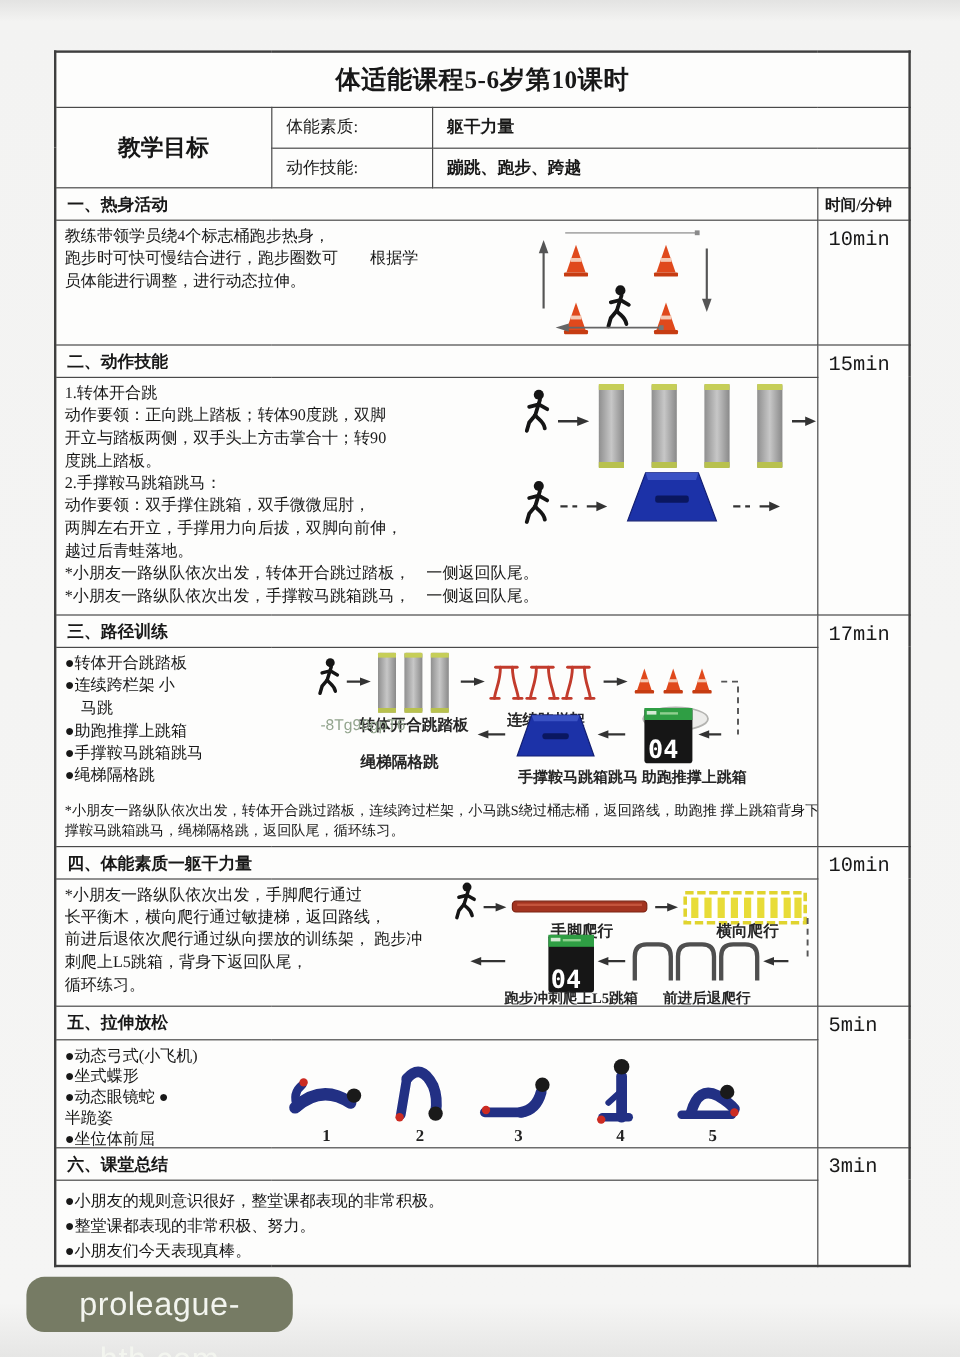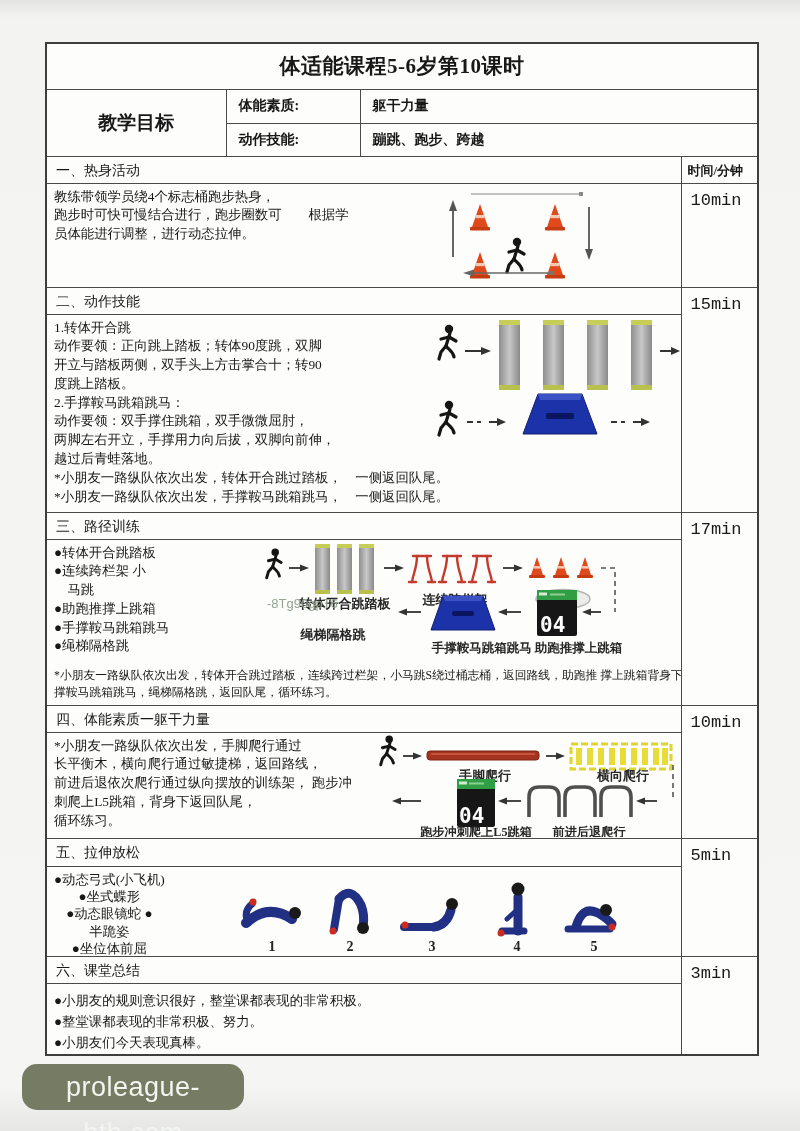--- a/index.html
+++ b/index.html
@@ -5,30 +5,30 @@
   html,body{margin:0;padding:0;}
   body{background:#e9e9e8;}
   .page{position:relative;width:800px;height:1131px;overflow:hidden;
         background:linear-gradient(180deg,#e3e3e2 0,#f3f3f2 18px,#f5f5f4 96%,#e6e6e5 100%);
         font-family:"Liberation Serif","DejaVu Serif",serif;color:#181818;}
   table.sheet{position:absolute;left:45px;top:42px;width:712px;border-collapse:collapse;table-layout:fixed;
         background:#fdfdfc;border:2.4px solid #3e3e3e;}
   td{border:1.6px solid #4a4a4a;padding:0;vertical-align:top;overflow:hidden;}
   .title-cell{text-align:center;vertical-align:middle;font-size:21px;font-weight:bold;letter-spacing:.5px;}
   .goal-cell{text-align:center;vertical-align:middle;font-size:19px;font-weight:bold;}
-  .sublabel{vertical-align:middle;font-size:14px;font-weight:bold;padding:4px 4px 4px 12px;}
+  .sublabel{vertical-align:middle;font-size:14px;font-weight:normal;padding:4px 4px 4px 12px;}
   .subvalue{vertical-align:middle;font-size:14px;font-weight:bold;padding:4px 4px 4px 12px;}
-  .sec-head{font-size:14px;font-weight:normal;padding:5px 4px 3px 9px;vertical-align:middle;}
+  .sec-head{font-size:14px;font-weight:bold;padding:5px 4px 3px 9px;vertical-align:middle;}
   .time-head{font-size:13px;font-weight:bold;padding:5px 2px 3px 6px;vertical-align:middle;}
   .time-val{font-family:Liberation Mono, monospace;font-size:17px;padding:7px 2px 2px 9px;}
   .content{position:relative;}
   .txt{position:absolute;left:7px;top:4px;font-size:13.4px;line-height:18.8px;white-space:nowrap;}
   .txt div{white-space:nowrap;}
   .note{position:absolute;left:7px;top:127px;font-size:11.8px;line-height:17.5px;white-space:nowrap;}
-  .b5 .txt{line-height:17.4px;text-align:center;}
+  .b5 .txt{line-height:17.4px;}
   .dlab{font-family:"Liberation Serif","DejaVu Serif",serif;font-weight:bold;fill:#262626;}
   .pnum{font-family:"Liberation Serif","DejaVu Serif",serif;font-weight:bold;fill:#222;font-size:14px;}
   .dsvg{position:absolute;}
   .badge{position:absolute;left:22px;top:1064px;width:222px;height:46px;border-radius:15px;
         background:#767b64;color:#f3f5ef;font-family:"Liberation Sans","DejaVu Sans",sans-serif;
         font-size:27px;line-height:46px;text-align:center;letter-spacing:.5px;}
 </style>
 </head>
 <body>
 

